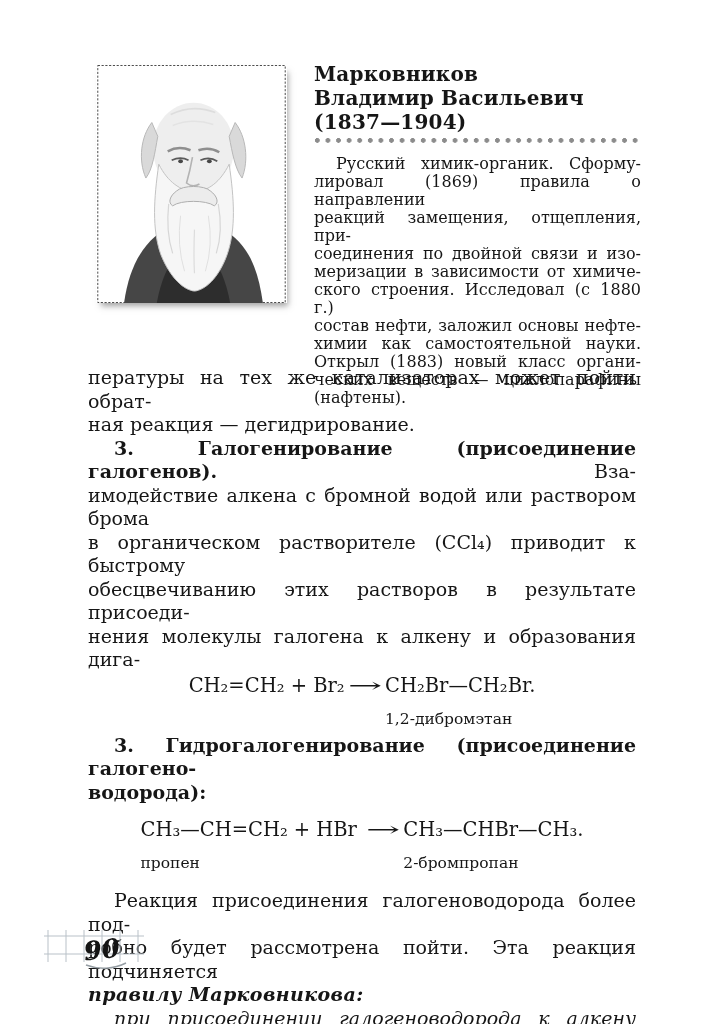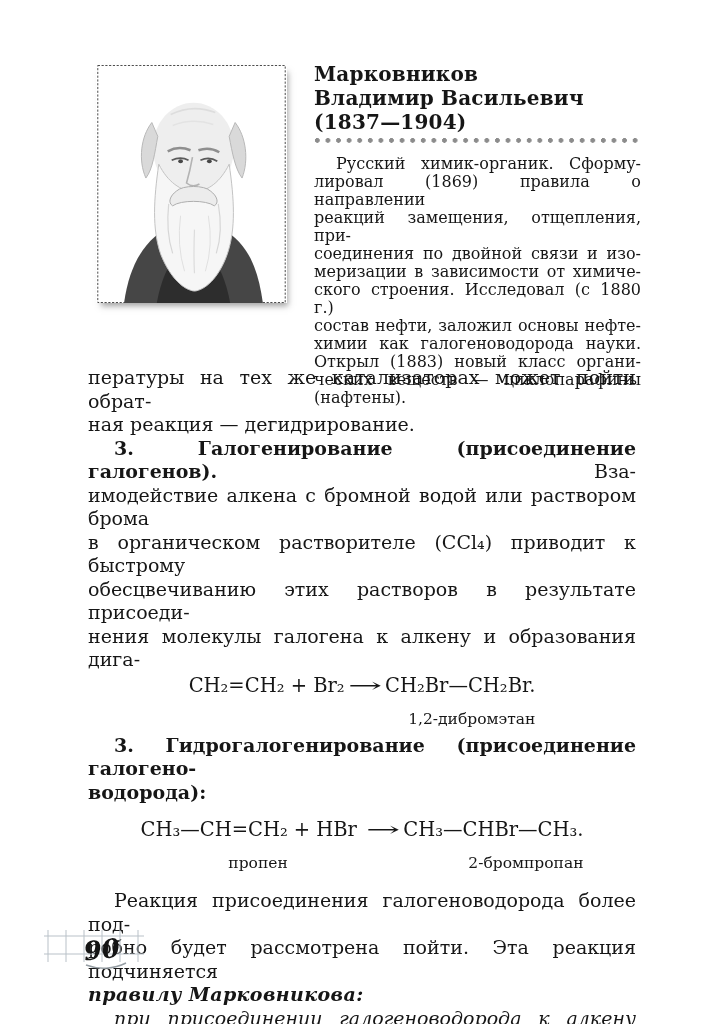--- a/index.html
+++ b/index.html
@@ -31,21 +31,21 @@
   .ind { text-indent:26px; }
   .bio .ind { text-indent:22px; }
   .bold { font-weight:bold; }
   .it { font-style:italic; }
   .bi { font-weight:bold; font-style:italic; letter-spacing:.4px; }
   
   .main { position:absolute; left:88px; top:366px; width:548px; font-size:19px; line-height:23.5px; }
   
   .eq { display:flex; justify-content:center; align-items:flex-start; font-size:19.5px; }
   .eq .fline, .eq .plus, .eq .arrow { line-height:23px; }
-  .eq-part { display:flex; flex-direction:column; align-items:flex-end; }
+  .eq-part { display:flex; flex-direction:column; align-items:flex-start; }
   .eq-part .formula { line-height:23px; }
   .eq-label { font-size:15.5px; line-height:17px; margin-top:14px; }
   .plus { padding:0 6px; }
   .arrow { display:inline-block; transform:scaleX(2.1); padding:0 12px; }
   .eq1 { margin:2px 0 6px; }
   .eq2 { margin:14px 0 17px; }
   
   .footer { position:absolute; left:42px; top:928px; width:104px; height:44px; }
 </style>
 </head>
@@ -95,21 +95,21 @@
     </div>
     <div class="dots"></div>
     <div class="bio">
       <div class="bl j ind">Русский химик-органик. Сформу-</div>
       <div class="bl j">лировал (1869) правила о направлении</div>
       <div class="bl j">реакций замещения, отщепления, при-</div>
       <div class="bl j">соединения по двойной связи и изо-</div>
       <div class="bl j">меризации в зависимости от химиче-</div>
       <div class="bl j">ского строения. Исследовал (с 1880 г.)</div>
       <div class="bl j">состав нефти, заложил основы нефте-</div>
-      <div class="bl j">химии как галогеноводорода науки.</div>
+      <div class="bl j">химии как самостоятельной науки.</div>
       <div class="bl j">Открыл (1883) новый класс органи-</div>
       <div class="bl j">ческих веществ — циклопарафины</div>
       <div class="bl">(нафтены).</div>
     </div>
   </div>
 
   <div class="main">
     <div class="bl j">пературы на тех же катализаторах может пойти обрат-</div>
     <div class="bl">ная реакция — дегидрирование.</div>
 

